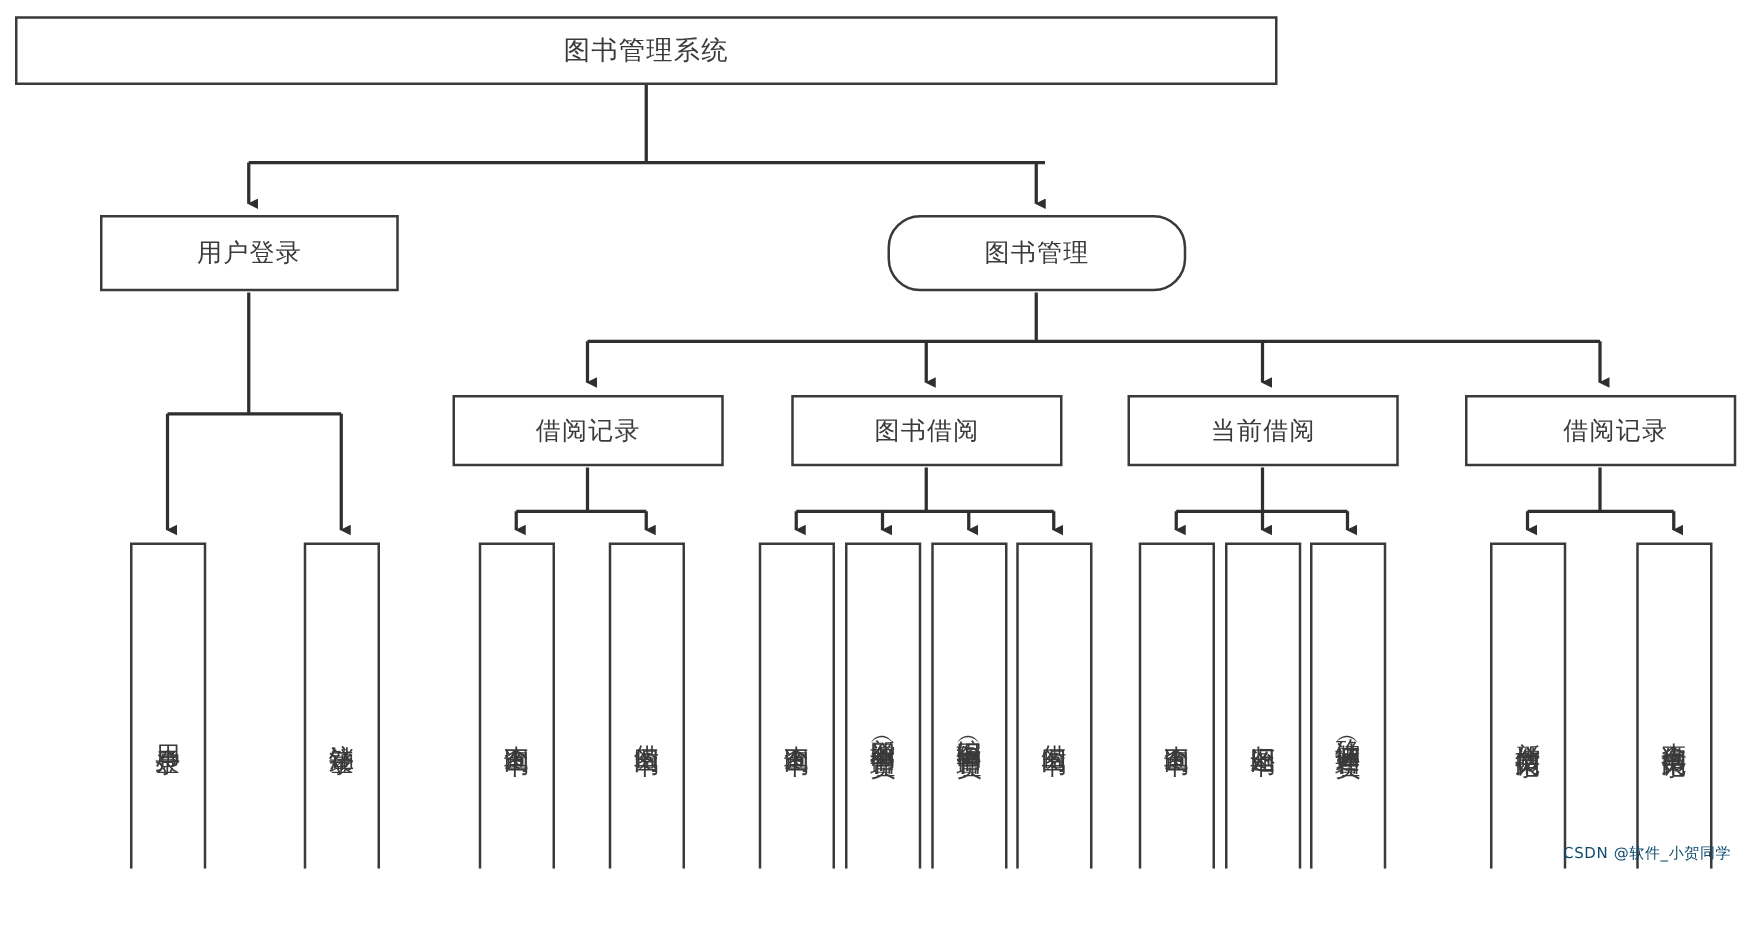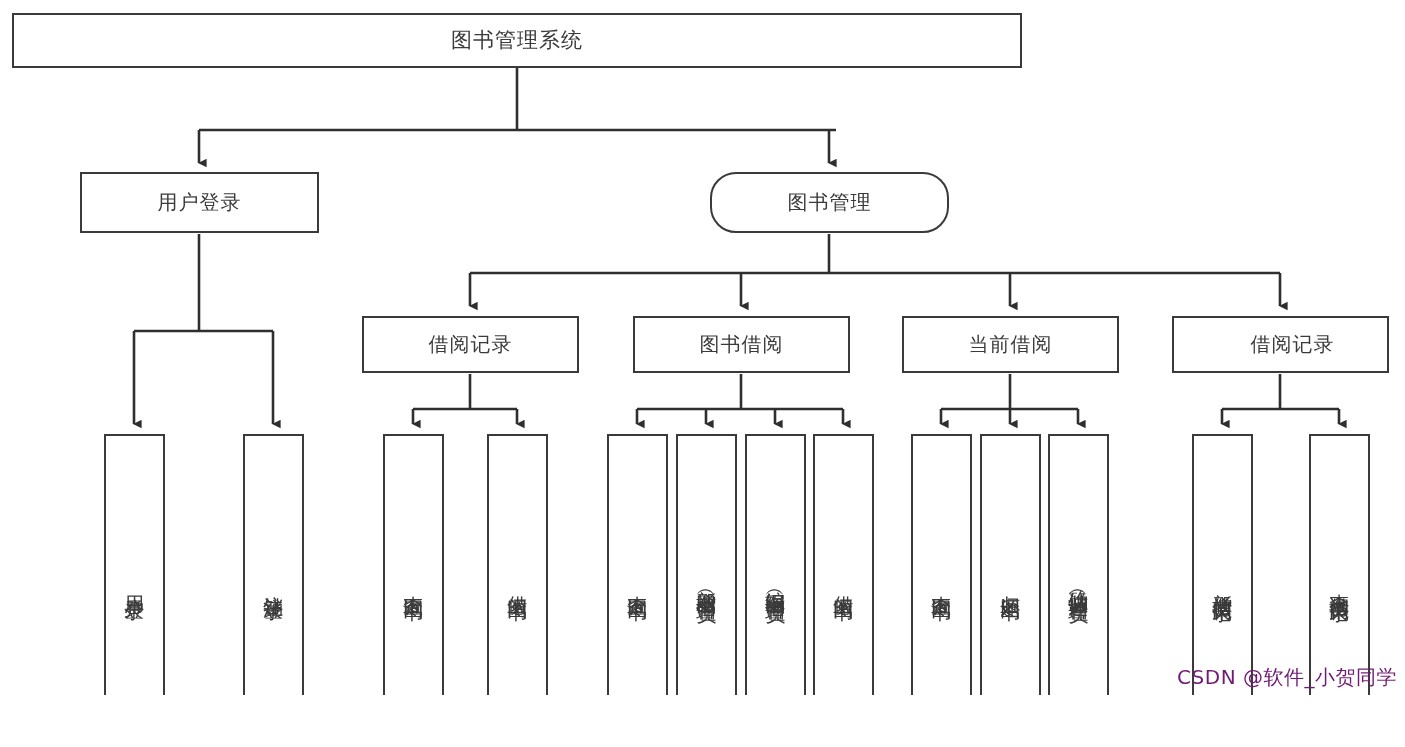--- a/index.html
+++ b/index.html
@@ -47,24 +47,24 @@
     writing-mode:vertical-rl;
     text-orientation:upright;
     font-size:20px;
     line-height:1.32;
     letter-spacing:2px;
     white-space:pre;
     max-height:276px;
   }
   .watermark{
     position:absolute;
-    right:8px;
+    right:20px;
     bottom:4px;
-    font-size:20px;
-    color:#701a75;
+    font-size:12px;
+    color:#0c4a6e;
     letter-spacing:0.5px;
     white-space:nowrap;
     user-select:none;
   }
 </style>
 </head>
 <body>
 
 <div id="canvas">
 

